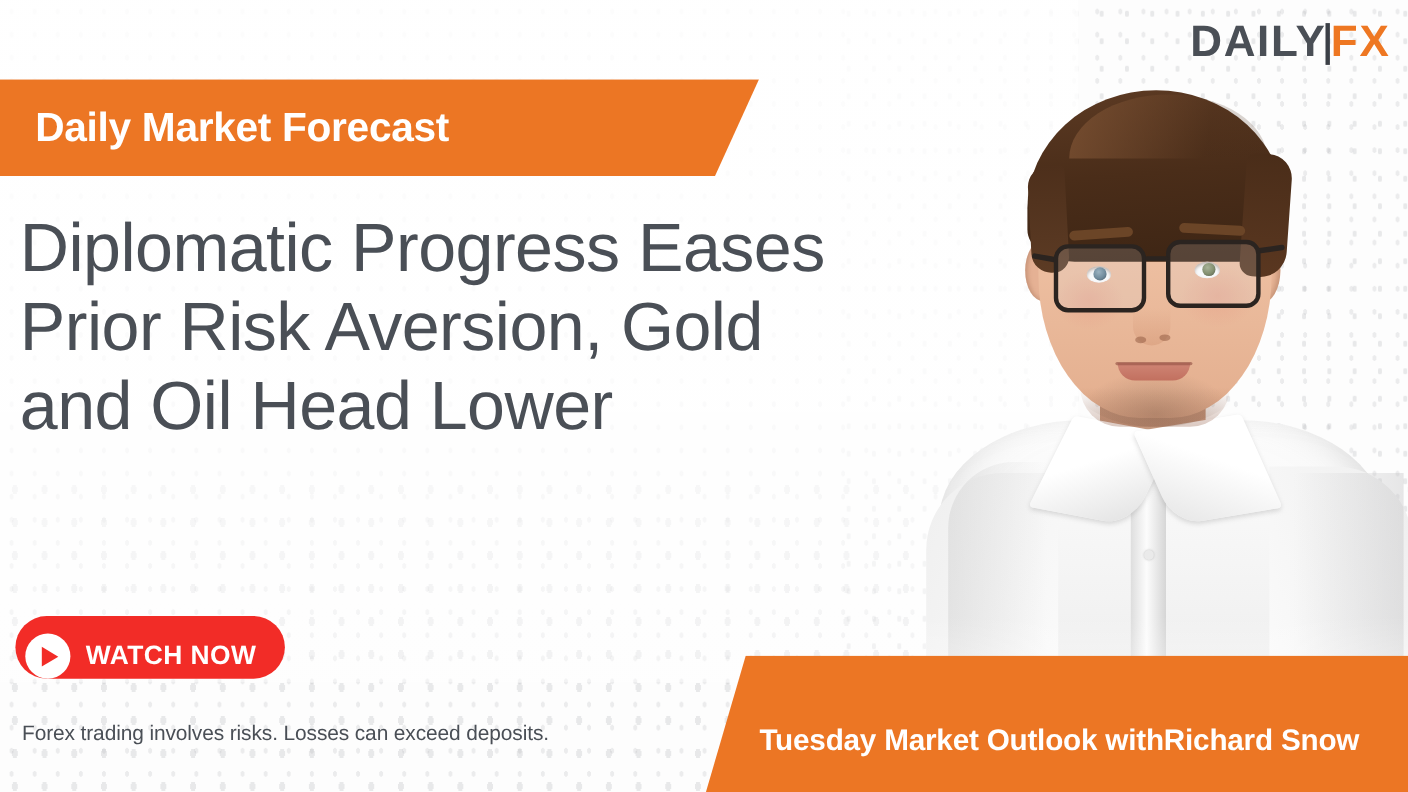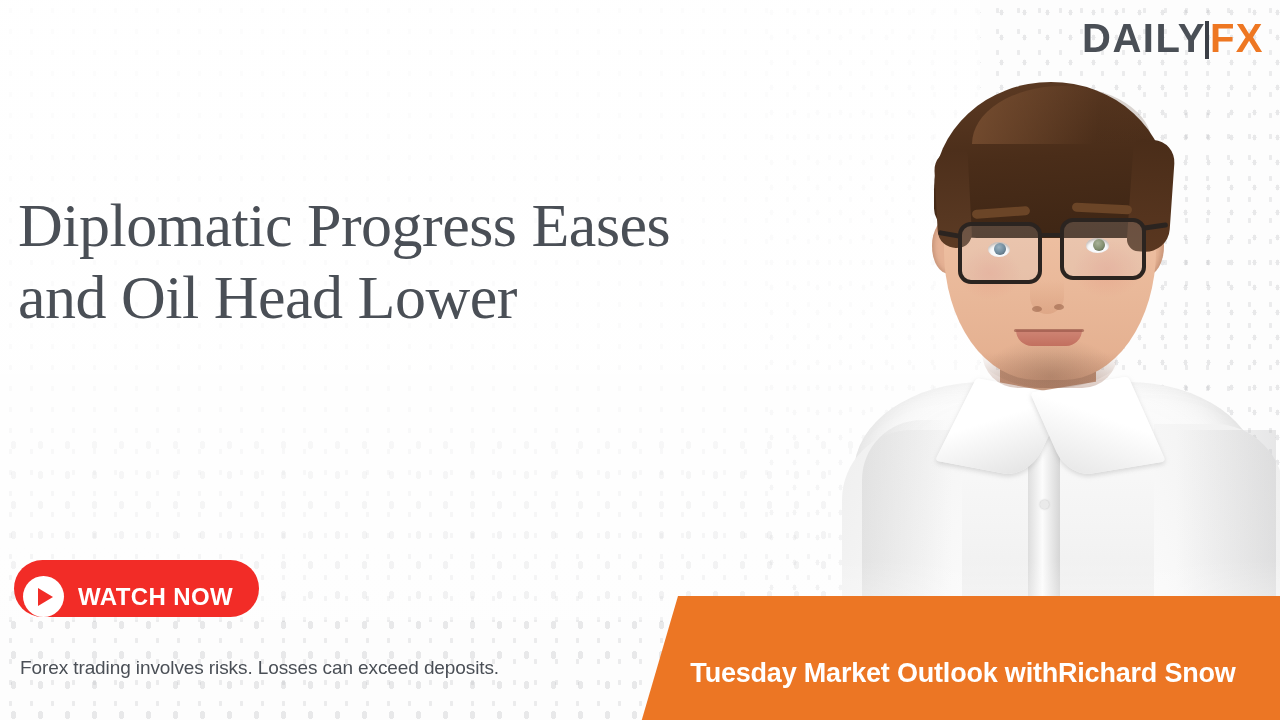--- a/index.html
+++ b/index.html
@@ -100,21 +100,21 @@
   .headline{
     position:absolute; left:18px; top:190px;
     width:940px;
     z-index:25;
     color:#4A4F56;
     font-size:62px;
     font-weight:300;
     line-height:1.16;
     letter-spacing:-0.5px;
   }
-  .headline-line{ display:block; white-space:nowrap;font-family:Liberation Serif, serif; }
+  .headline-line{ display:block; white-space:nowrap; }
 
   
   .watch-btn{
     position:absolute; left:14px; top:560px;
     height:57px;
     background:#F22C27;
     border-radius:29px;
     display:flex; align-items:center;
     padding:16px 26px 0 9px;
     z-index:30;
@@ -472,23 +472,27 @@
   <div class="p-bottom-fade"></div>
 
   <div class="logo">
     <div class="logo-main">
       <span class="logo-daily">DAILY</span>
       <span class="logo-bar"></span>
       <span class="logo-fx">FX</span>
     </div>
   </div>
 
+  <div class="top-banner">
+    <span class="top-banner-text">Daily Market Forecast</span>
+  </div>
 
   <div class="headline">
     <span class="headline-line">Diplomatic Progress Eases</span>
+    <span class="headline-line">Prior Risk Aversion, Gold</span>
     <span class="headline-line">and Oil Head Lower</span>
   </div>
 
   <div class="watch-btn">
     <span class="play-circle">
       <span class="play-tri"></span>
     </span>
     <span class="watch-label">WATCH NOW</span>
   </div>
 

